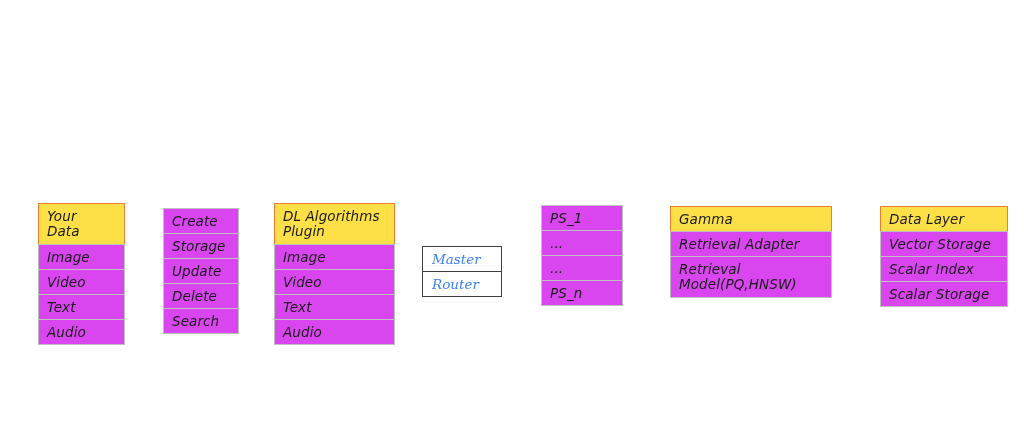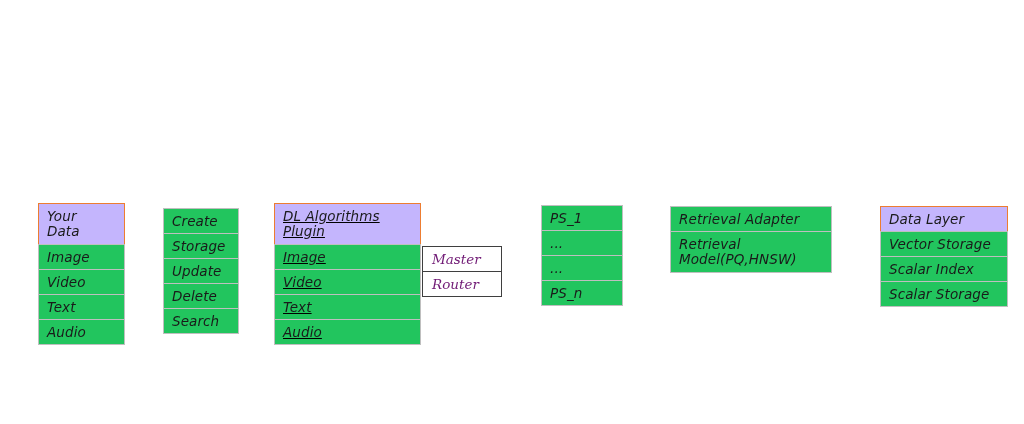--- a/index.html
+++ b/index.html
@@ -22,53 +22,53 @@
   }
 
   
   .stack {
     position: absolute;
     box-sizing: border-box;
   }
   .cell {
     box-sizing: border-box;
     border: 1px solid #bfbfbf;
-    background: #22c55e;
+    background: #d946ef;
     color: #1a1a1a;
     font-style: italic;
     font-size: 13.5px;
     line-height: 15px;
     letter-spacing: 0.1px;
     padding: 4px 7px 4px 8px;
     display: flex;
     align-items: center;
     white-space: pre-line;
     margin-top: -1px;
   }
   .cell:first-child {
     margin-top: 0;
   }
   .cell.header {
-    background: #c4b5fd;
+    background: #fde047;
     border-color: #ed7d31;
     color: #1a1a1a;
   }
   .cell.h1 { height: 26px; }
   .cell.h2 { height: 42px; align-items: flex-start; padding-top: 5px; }
 
   
   .mr-stack {
     position: absolute;
     box-sizing: border-box;
   }
   .mr-cell {
     box-sizing: border-box;
     border: 1px solid #3f3f3f;
     background: #ffffff;
-    color: #701a75;
+    color: #3b82f6;
     font-family: "DejaVu Serif", "Liberation Serif", serif;
     font-style: italic;
     font-size: 13.5px;
     line-height: 15px;
     height: 26px;
     padding: 0 9px;
     display: flex;
     align-items: center;
     margin-top: -1px;
   }
@@ -89,21 +89,21 @@
   </div>
 
   <div class="stack" style="left:163px; top:208px; width:76px;">
     <div class="cell h1">Create</div>
     <div class="cell h1">Storage</div>
     <div class="cell h1">Update</div>
     <div class="cell h1">Delete</div>
     <div class="cell h1">Search</div>
   </div>
 
-  <div class="stack" style="left:274px; top:203px; width:147px;text-decoration:underline;">
+  <div class="stack" style="left:274px; top:203px; width:121px;">
     <div class="cell header h2">DL Algorithms
 Plugin</div>
     <div class="cell h1">Image</div>
     <div class="cell h1">Video</div>
     <div class="cell h1">Text</div>
     <div class="cell h1">Audio</div>
   </div>
 
   <div class="mr-stack" style="left:422px; top:246px; width:80px;">
     <div class="mr-cell">Master</div>
@@ -111,20 +111,21 @@
   </div>
 
   <div class="stack" style="left:541px; top:205px; width:82px;">
     <div class="cell h1">PS_1</div>
     <div class="cell h1">...</div>
     <div class="cell h1">...</div>
     <div class="cell h1">PS_n</div>
   </div>
 
   <div class="stack" style="left:670px; top:206px; width:162px;">
+    <div class="cell header h1">Gamma</div>
     <div class="cell h1">Retrieval Adapter</div>
     <div class="cell h2">Retrieval
 Model(PQ,HNSW)</div>
   </div>
 
   <div class="stack" style="left:880px; top:206px; width:128px;text-align:center;">
     <div class="cell header h1">Data Layer</div>
     <div class="cell h1">Vector Storage</div>
     <div class="cell h1">Scalar Index</div>
     <div class="cell h1">Scalar Storage</div>

